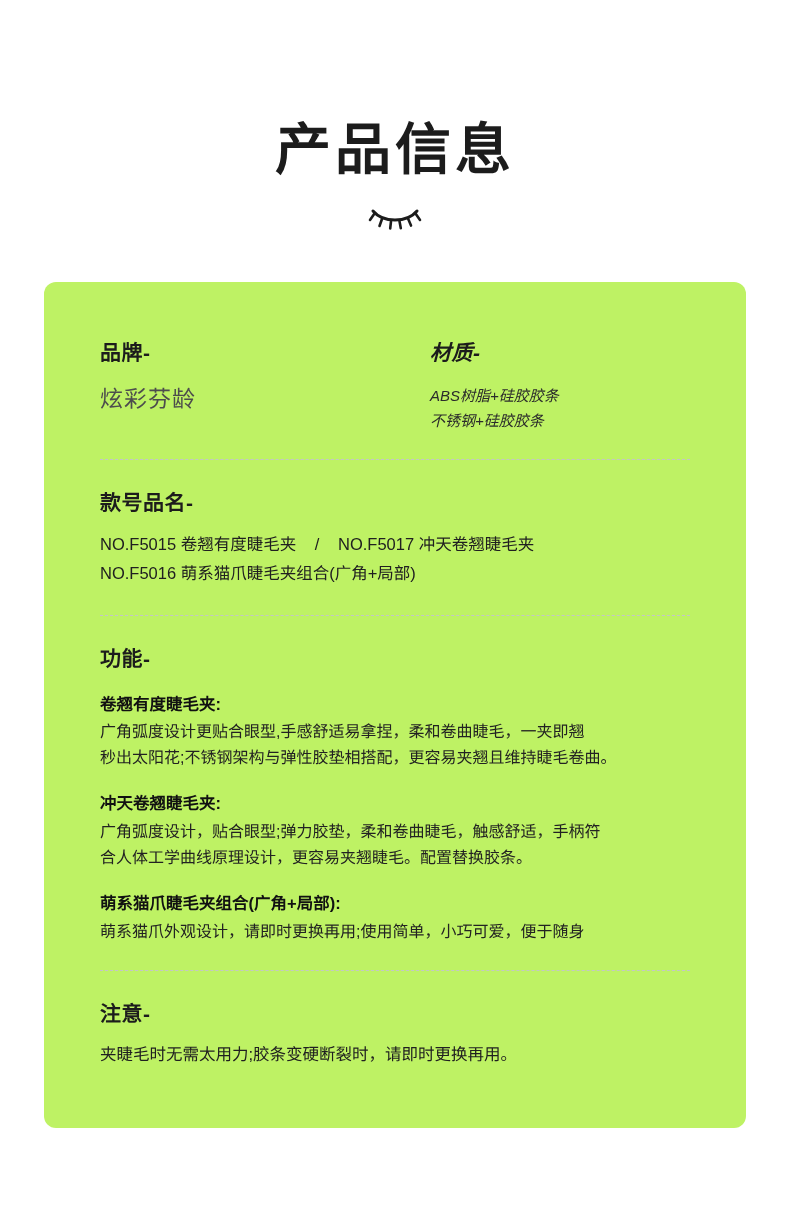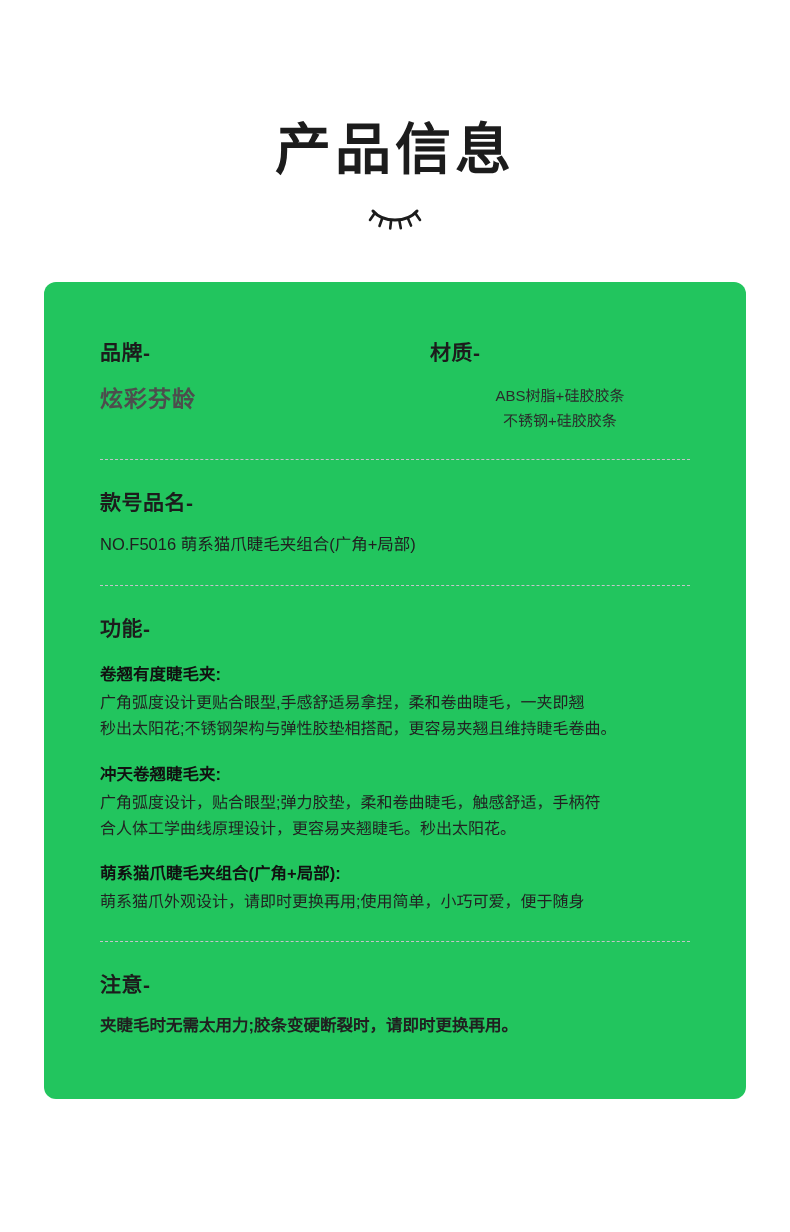--- a/index.html
+++ b/index.html
@@ -38,21 +38,21 @@
   .lash-icon {
     margin: 22px auto 0;
     width: 56px;
     height: 26px;
     display: block;
   }
 
   
   .card {
     margin: 52px 44px 0 44px;
-    background: #22c55e;
+    background: #bef264;
     border-radius: 12px;
     padding: 54px 56px 60px 56px;
     box-sizing: border-box;
   }
 
   .section-heading {
     font-size: 21px;
     font-weight: 700;
     color: #1c1c1c;
     margin: 0 0 14px 0;
@@ -70,31 +70,31 @@
   .two-col {
     display: flex;
     align-items: flex-start;
   }
   .col-left {
     width: 330px;
     flex: 0 0 330px;
   }
   .col-right {
     flex: 1 1 auto;
+    font-style: italic;
   }
   .brand-name {
     font-size: 23px;
-    font-weight: 700;
+    font-weight: 400;
     color: #4d4d4d;
     margin-top: 12px;
     letter-spacing: 1px;
   }
   .material-lines {
     margin-top: 18px;
-    text-align: center;
   }
   .material-lines div {
     font-size: 15px;
     color: #2b2b2b;
     line-height: 1.62;
   }
 
   
   .model-line {
     font-size: 16.5px;
@@ -126,21 +126,20 @@
     font-size: 16px;
     color: #222222;
     line-height: 1.62;
   }
 
   
   .notice-body {
     font-size: 16.5px;
     color: #202020;
     line-height: 1.6;
-    font-weight: bold;
   }
 </style>
 </head>
 <body>
 
 <div class="page">
 
   <div class="header">
     <h1 class="page-title">产品信息</h1>
     <svg class="lash-icon" viewBox="0 0 56 26" aria-hidden="true">
@@ -167,38 +166,43 @@
           <div>ABS树脂+硅胶胶条</div>
           <div>不锈钢+硅胶胶条</div>
         </div>
       </div>
     </div>
 
     <hr class="divider">
 
     <div>
       <div class="section-heading">款号品名-</div>
+      <div class="model-line">
+        <span>NO.F5015 卷翘有度睫毛夹</span>
+        <span class="model-sep">/</span>
+        <span>NO.F5017 冲天卷翘睫毛夹</span>
+      </div>
       <div class="model-line">NO.F5016 萌系猫爪睫毛夹组合(广角+局部)</div>
     </div>
 
     <hr class="divider">
 
     <div>
       <div class="section-heading">功能-</div>
 
       <div class="func-block">
         <div class="func-title">卷翘有度睫毛夹:</div>
         <div class="func-body">广角弧度设计更贴合眼型,手感舒适易拿捏，柔和卷曲睫毛，一夹即翘</div>
         <div class="func-body">秒出太阳花;不锈钢架构与弹性胶垫相搭配，更容易夹翘且维持睫毛卷曲。</div>
       </div>
 
       <div class="func-block">
         <div class="func-title">冲天卷翘睫毛夹:</div>
         <div class="func-body">广角弧度设计，贴合眼型;弹力胶垫，柔和卷曲睫毛，触感舒适，手柄符</div>
-        <div class="func-body">合人体工学曲线原理设计，更容易夹翘睫毛。秒出太阳花。</div>
+        <div class="func-body">合人体工学曲线原理设计，更容易夹翘睫毛。配置替换胶条。</div>
       </div>
 
       <div class="func-block">
         <div class="func-title">萌系猫爪睫毛夹组合(广角+局部):</div>
         <div class="func-body">萌系猫爪外观设计，请即时更换再用;使用简单，小巧可爱，便于随身</div>
       </div>
     </div>
 
     <hr class="divider">
 

